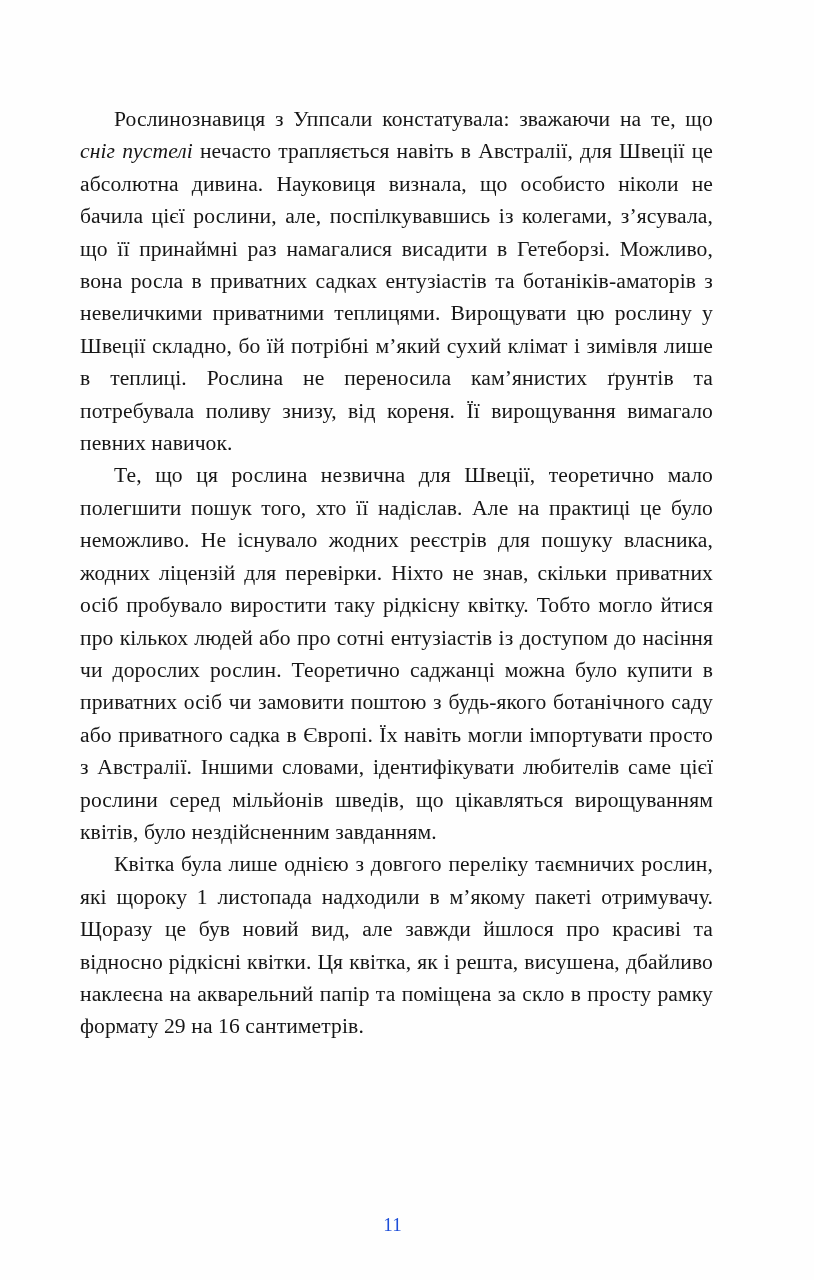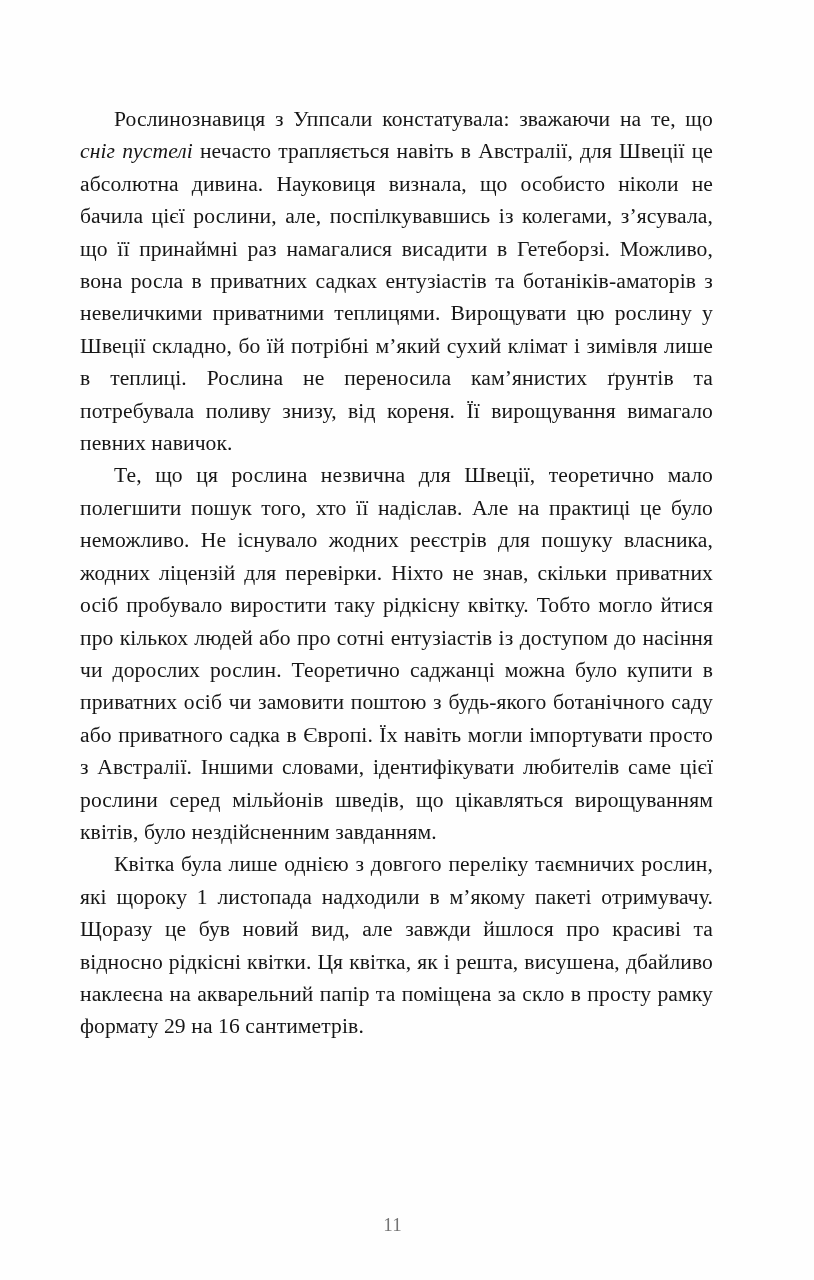--- a/index.html
+++ b/index.html
@@ -34,21 +34,21 @@
   .para em {
     font-style: italic;
   }
   .page-number {
     position: absolute;
     left: 76px;
     width: 633px;
     bottom: 44px;
     text-align: center;
     font-size: 19px;
-    color: #737373;
+    color: #1d4ed8;
   }
 </style>
 </head>
 <body>
 
 <div class="page">
   <div class="text-block">
     <p class="para"><span>Рослинознавиця з Уппсали констатувала: зважаючи на те, що </span><em>сніг пустелі</em><span> нечасто трапляється навіть в Австралії, для Швеції це абсолютна дивина. Науковиця визнала, що особисто ніколи не бачила цієї рослини, але, поспілкувавшись із колегами, з’ясувала, що її принаймні раз намагалися висадити в Гетеборзі. Можливо, вона росла в приватних садках ентузіастів та ботаніків-аматорів з невеличкими приватними теплицями. Вирощувати цю рослину у Швеції складно, бо їй потрібні м’який сухий клімат і зимівля лише в теплиці. Рослина не переносила кам’янистих ґрунтів та потребувала поливу знизу, від кореня. Її вирощування вимагало певних навичок.</span></p>
     <p class="para">Те, що ця рослина незвична для Швеції, теоретично мало полегшити пошук того, хто її надіслав. Але на практиці це було неможливо. Не існувало жодних реєстрів для пошуку власника, жодних ліцензій для перевірки. Ніхто не знав, скільки приватних осіб пробувало виростити таку рідкісну квітку. Тобто могло йтися про кількох людей або про сотні ентузіастів із доступом до насіння чи дорослих рослин. Теоретично саджанці можна було купити в приватних осіб чи замовити поштою з будь-якого ботанічного саду або приватного садка в Європі. Їх навіть могли імпортувати просто з Австралії. Іншими словами, ідентифікувати любителів саме цієї рослини серед мільйонів шведів, що цікавляться вирощуванням квітів, було нездійсненним завданням.</p>
     <p class="para">Квітка була лише однією з довгого переліку таємничих рослин, які щороку 1 листопада надходили в м’якому пакеті отримувачу. Щоразу це був новий вид, але завжди йшлося про красиві та відносно рідкісні квітки. Ця квітка, як і решта, висушена, дбайливо наклеєна на акварельний папір та поміщена за скло в просту рамку формату 29 на 16 сантиметрів.</p>

